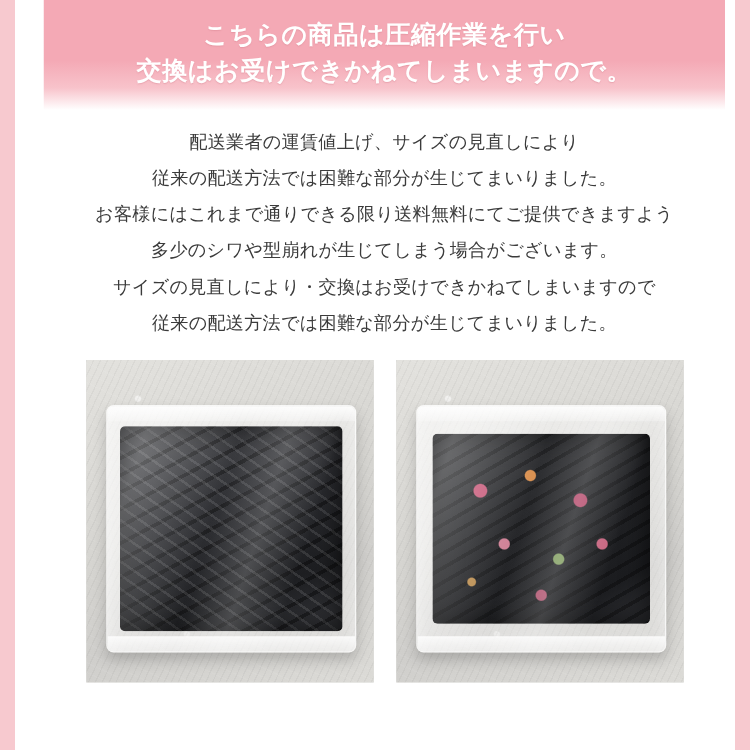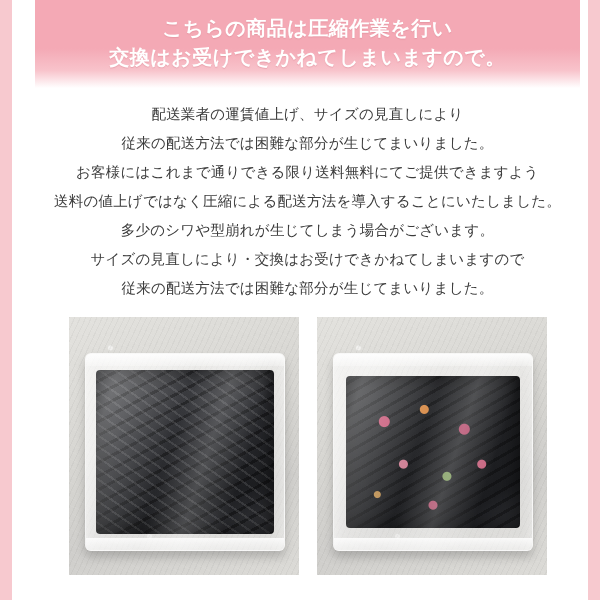--- a/index.html
+++ b/index.html
@@ -191,21 +191,20 @@
 
     <div class="banner">
       <div class="line">こちらの商品は圧縮作業を行い</div>
       <div class="line">交換はお受けできかねてしまいますので。</div>
     </div>
 
     <div class="body-text">
       <div class="p">配送業者の運賃値上げ、サイズの見直しにより</div>
       <div class="p">従来の配送方法では困難な部分が生じてまいりました。</div>
       <div class="p">お客様にはこれまで通りできる限り送料無料にてご提供できますよう</div>
-      <div class="p">送料の値上げではなく圧縮による配送方法を導入することにいたしました。</div>
       <div class="p">多少のシワや型崩れが生じてしまう場合がございます。</div>
       <div class="p">サイズの見直しにより・交換はお受けできかねてしまいますので</div>
       <div class="p">従来の配送方法では困難な部分が生じてまいりました。</div>
     </div>
 
     <div class="photos">
 
       <div class="photo">
         <div class="floor"></div>
         <div class="bag">

